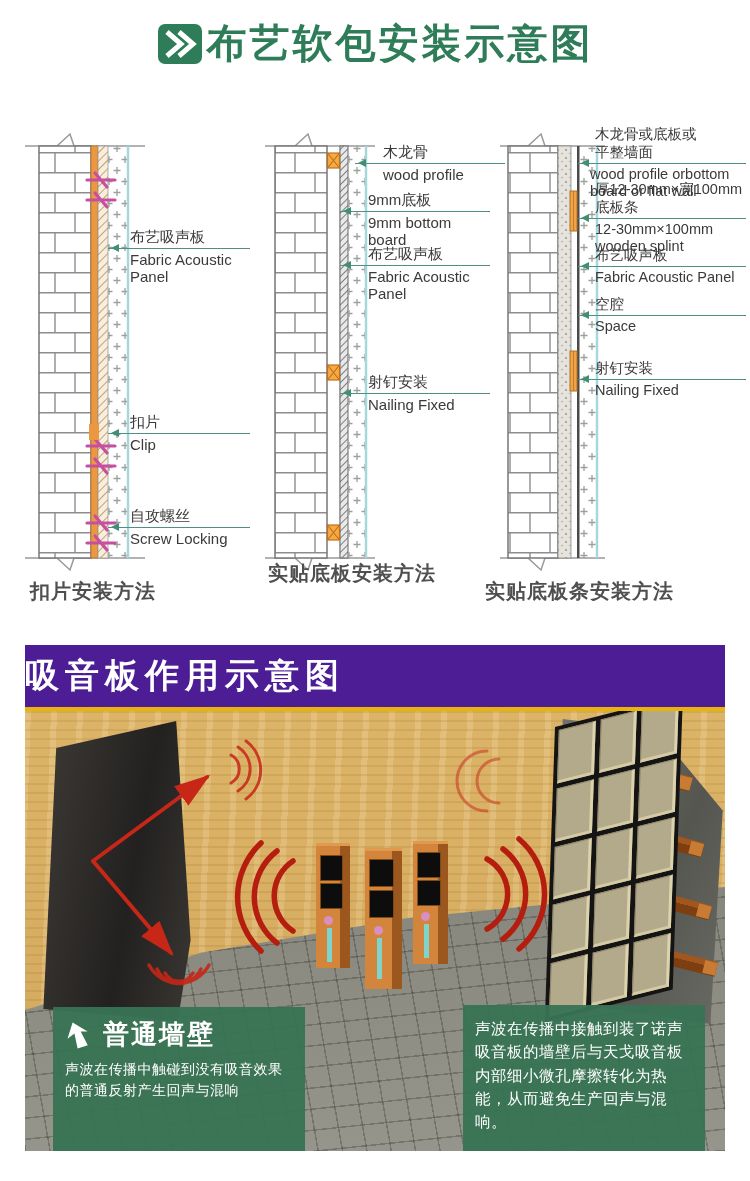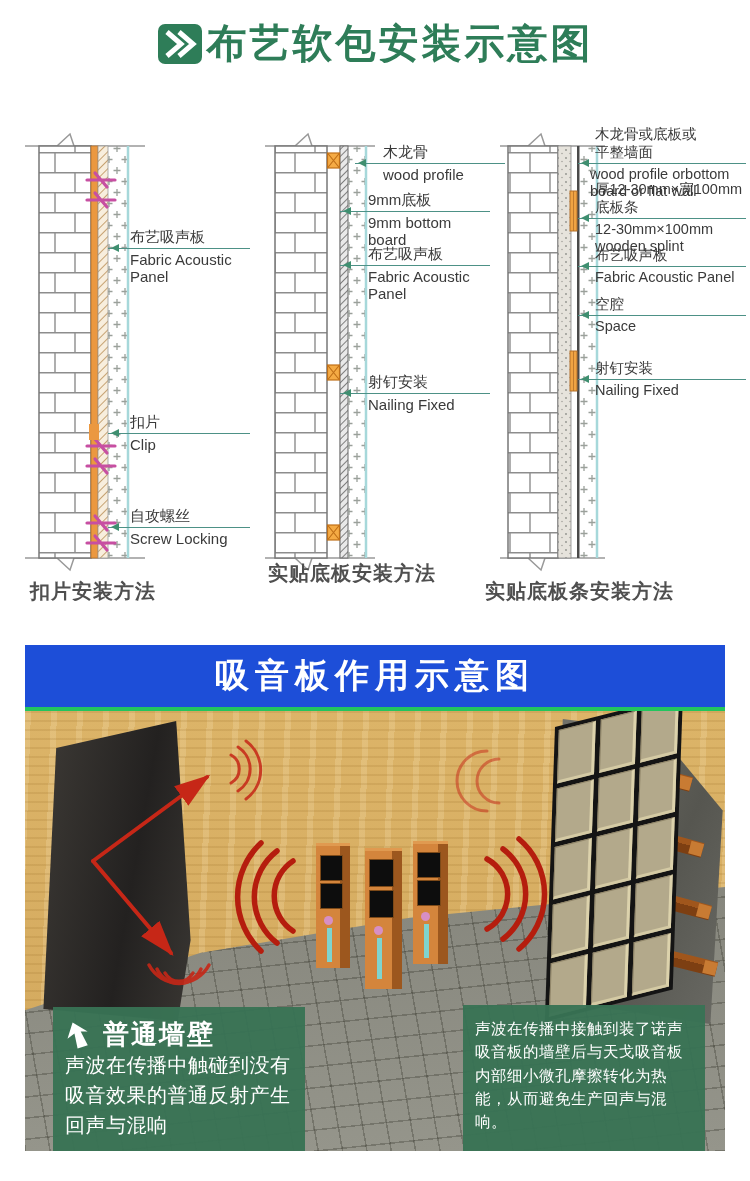--- a/index.html
+++ b/index.html
@@ -25,22 +25,22 @@
   .d2 .zh,.d2 .en{padding-left:28px;}
   .d3 .zh,.d3 .en{padding-left:17px;font-size:14.5px;}
   .mw95 .zh{max-width:110px;}
   .mw135 .zh{max-width:152px;}
   .enw120 .en{max-width:130px;}
   .enw160 .en{max-width:165px;padding-left:12px;}
   .caption{position:absolute;font-size:20px;font-weight:bold;color:#4f4f4f;letter-spacing:1px;}
 
   
   #illustration{position:absolute;top:645px;left:25px;width:700px;}
-  .banner{height:62px;background:#1d4ed8;border-bottom:4px solid #22c55e;
-          display:flex;align-items:center;justify-content:center;}
+  .banner{height:62px;background:#4c1d95;border-bottom:4px solid #eab308;
+          display:flex;align-items:center;justify-content:flex-start;}
   .banner-text{color:#fff;font-size:34px;font-weight:bold;letter-spacing:6px;}
   .scene{position:relative;width:700px;height:440px;overflow:hidden;
          background:#d7ae62;}
   .wood{position:absolute;inset:0;
         background:
           repeating-linear-gradient(to bottom, rgba(140,95,25,.14) 0 2px, rgba(255,255,255,0) 2px 9px),
           repeating-linear-gradient(92deg, rgba(255,238,200,.20) 0 6px, rgba(255,255,255,0) 6px 26px),
           linear-gradient(#dcb468,#d2a75c);}
   .floor{position:absolute;inset:0;
         clip-path:polygon(0 68%,25% 55%,55% 47%,100% 40%,100% 100%,0 100%);
@@ -67,21 +67,21 @@
   .tiles{position:absolute;left:530px;top:16px;width:128px;height:292px;
         transform:skewY(-16deg) rotate(2deg);transform-origin:left top;
         background:#141414;display:grid;grid-template-columns:repeat(3,1fr);
         grid-template-rows:repeat(5,1fr);gap:5px;padding:4px;box-sizing:border-box;}
   .tile{background:#b3a98b;border-right:3px solid #dcd2ac;border-bottom:3px solid #d4caa4;
         border-top:1px solid #8f8468;border-left:1px solid #8f8468;box-sizing:border-box;}
 
   .callout{position:absolute;background:rgba(56,114,84,.96);color:#fff;
            padding:10px 12px;box-sizing:border-box;}
   .co-head{display:flex;align-items:center;gap:10px;font-size:26px;font-weight:bold;letter-spacing:2px;}
-  .co-body{font-size:20px;line-height:1.5;margin-top:0;letter-spacing:0.5px;}
+  .co-body{font-size:14px;line-height:1.5;margin-top:7px;letter-spacing:0.5px;}
 </style>
 </head>
 <body>
 
 <svg width="0" height="0" style="position:absolute">
   <defs>
     <pattern id="brickPat" width="40" height="40" patternUnits="userSpaceOnUse">
       <rect width="40" height="40" fill="#ffffff"></rect>
       <path d="M0 0.75 H40 M0 20.75 H40 M10 1 V20 M30 21 V40" stroke="#8d8d8d" stroke-width="1.4" fill="none"></path>
     </pattern>
@@ -321,21 +321,21 @@
           <div class="tile"></div>
           <div class="tile"></div>
         <div class="tile"></div>
           <div class="tile"></div>
           <div class="tile"></div>
         <div class="tile"></div>
           <div class="tile"></div>
           <div class="tile"></div>
       </div>
 
-      <div class="callout" style="left:28px;top:296px;width:252px;height:168px;font-family:Liberation Mono, monospace;">
+      <div class="callout" style="left:28px;top:296px;width:252px;height:168px;">
         <div class="co-head">
           <svg width="28" height="32" viewBox="0 0 34 38">
             <path d="M14 2 L28 18 L20 15.5 L23 34 L10 34 L12 15.5 L2 19 Z" fill="#fff" transform="rotate(-18 17 18)"></path>
           </svg>
           <span>普通墙壁</span>
         </div>
         <div class="co-body">声波在传播中触碰到没有吸音效果的普通反射产生回声与混响</div>
       </div>
 
       <div class="callout" style="left:438px;top:294px;width:242px;height:146px;padding-top:8px;">

